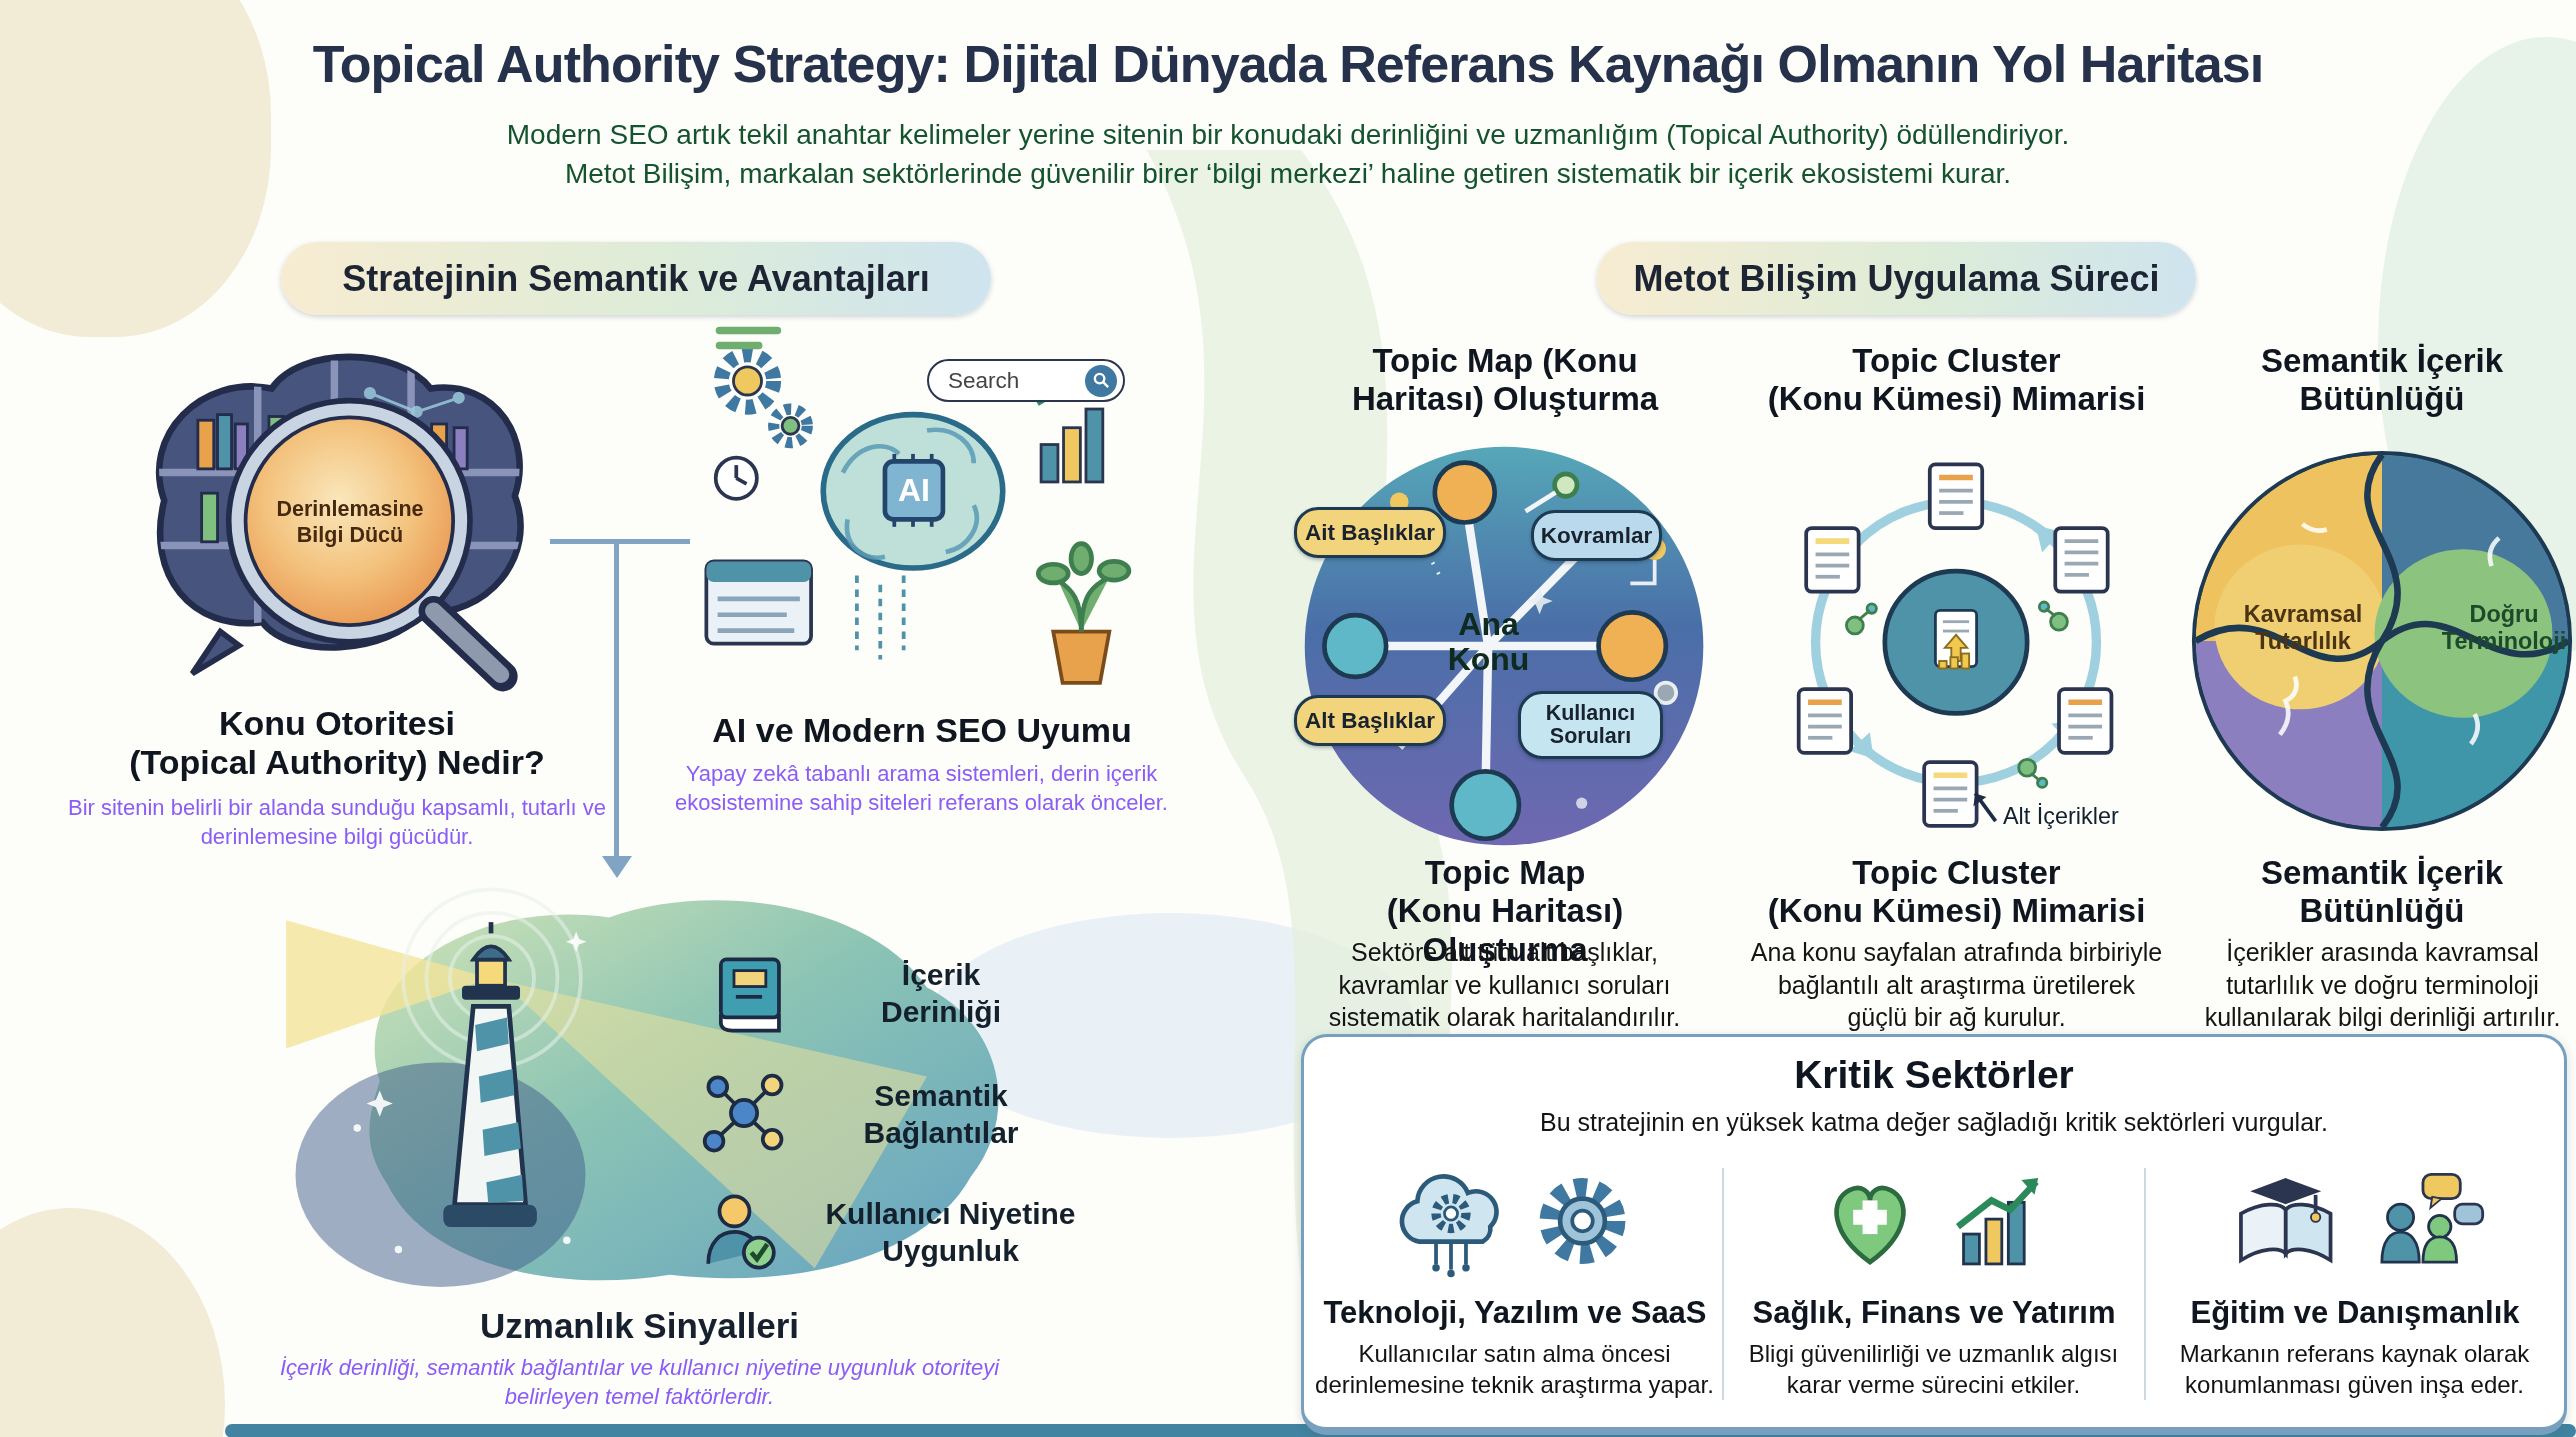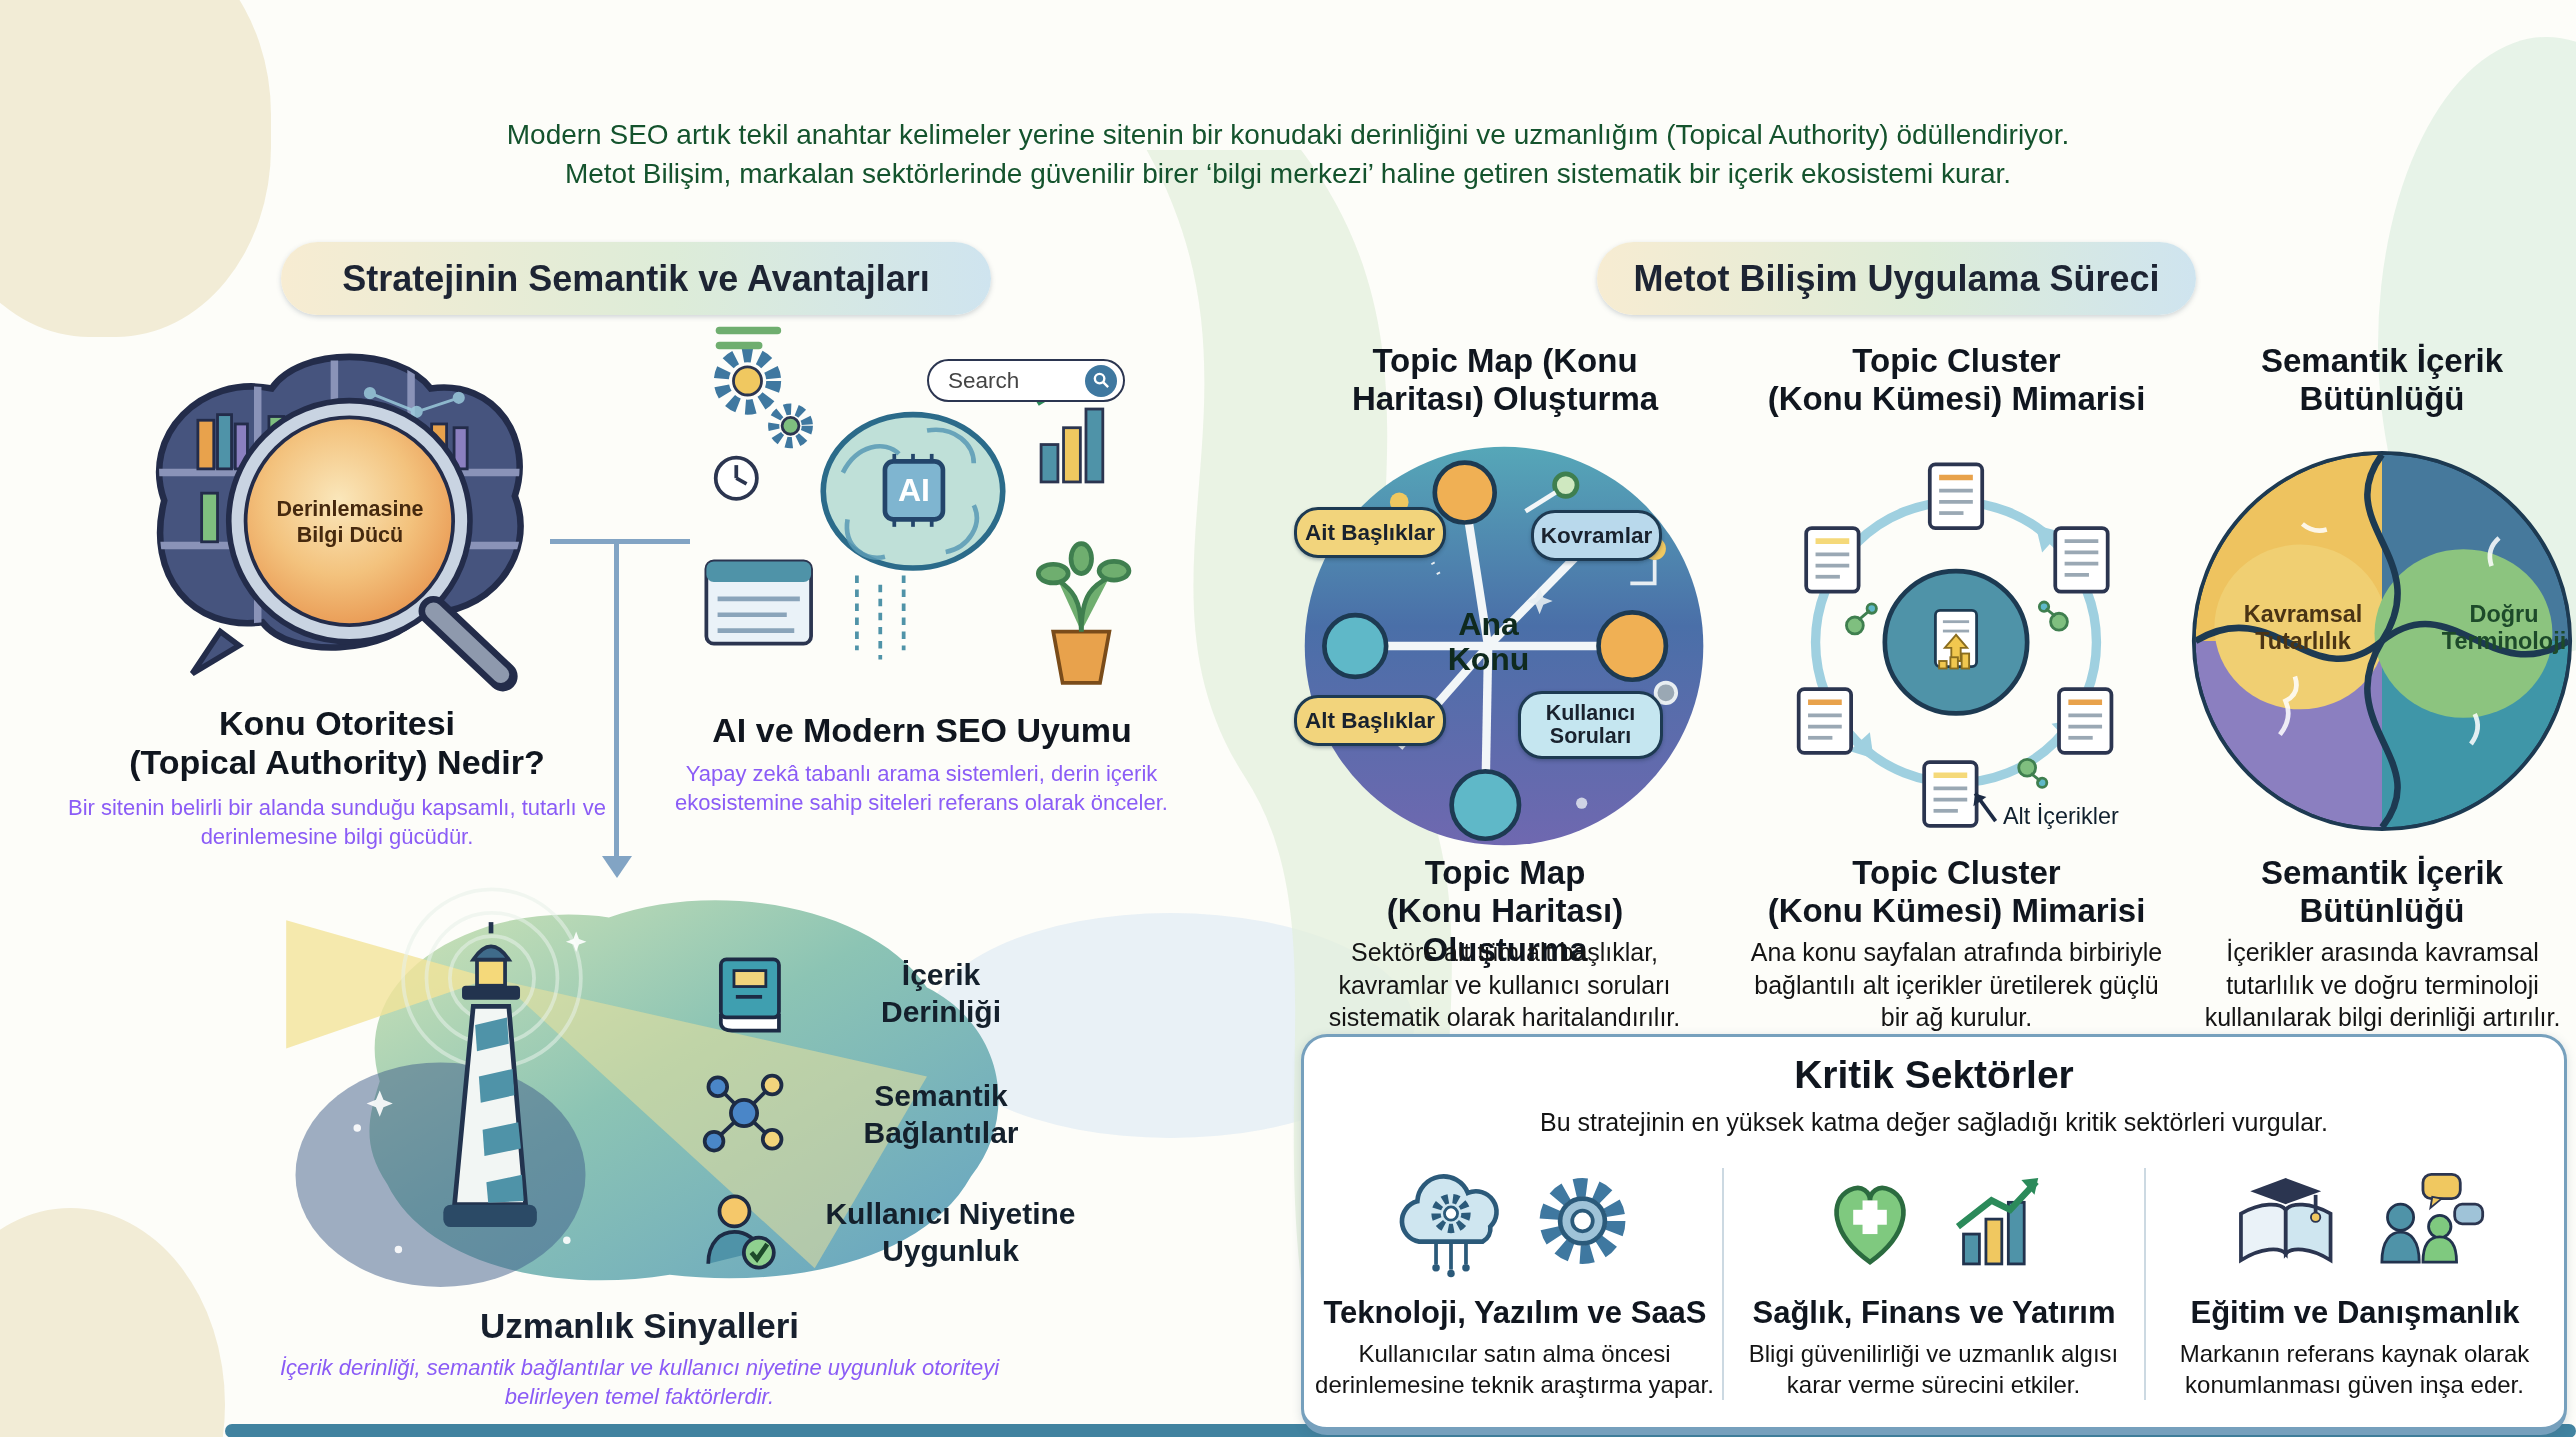--- a/index.html
+++ b/index.html
@@ -66,20 +66,21 @@
   <div class="abs bg blob-cream-tl"></div>
   <div class="abs bg blob-cream-bl"></div>
   <div class="abs bg blob-mint-tr"></div>
   <div class="abs bg blob-blue-mid"></div>
   <svg class="abs bg" style="left:0;top:0;" width="2576" height="1438" viewBox="0 0 2752 1536">
     <path d="M1225,160 C1370,420 1195,620 1330,830 C1440,1000 1330,1230 1425,1536 L1575,1536 C1490,1220 1610,1010 1505,810 C1420,630 1565,390 1390,160 Z" fill="#e3efdc" opacity="0.75"></path>
   </svg>
   <div class="abs bg bottom-strip"></div>
 
   
+  <div class="abs txt title ctr">Topical Authority Strategy: Dijital Dünyada Referans Kaynağı Olmanın Yol Haritası</div>
   <div class="abs txt subtitle ctr" style="top:119px;">Modern SEO artık tekil anahtar kelimeler yerine sitenin bir konudaki derinliğini ve uzmanlığım (Topical Authority) ödüllendiriyor.</div>
   <div class="abs txt subtitle ctr" style="top:158px;">Metot Bilişim, markalan sektörlerinde güvenilir birer ‘bilgi merkezi’ haline getiren sistematik bir içerik ekosistemi kurar.</div>
 
   
   <div class="abs txt pill-header" style="left:281px;top:242px;width:710px;">Stratejinin Semantik ve Avantajları</div>
   <div class="abs txt pill-header" style="left:1597px;top:242px;width:599px;">Metot Bilişim Uygulama Süreci</div>
 
   
   <svg class="abs art" style="left:89px;top:323px;" width="459" height="374" viewBox="0 0 490 400">
     <defs>
@@ -468,21 +469,21 @@
 Tutarlılık</div>
   <div class="abs txt puzzle-label ctr pre" style="left:2434px;top:601px;width:140px;color:#1d4a2a;">Doğru
 Terminoloji</div>
 
   
   <div class="abs txt h35 ctr pre" style="left:1306px;top:854px;width:398px;">Topic Map
 (Konu Haritası) Oluşturma</div>
   <div class="abs txt body27 ctr" style="left:1296px;top:936px;width:417px;">Sektöre ait tüm alt başlıklar, kavramlar ve kullanıcı soruları sistematik olarak haritalandırılır.</div>
   <div class="abs txt h35 ctr pre" style="left:1755px;top:854px;width:403px;">Topic Cluster
 (Konu Kümesi) Mimarisi</div>
-  <div class="abs txt body27 ctr" style="left:1746px;top:936px;width:421px;">Ana konu sayfalan atrafında birbiriyle bağlantılı alt içerikler üretilerek güçlü bir ağ kurulur.</div>
+  <div class="abs txt body27 ctr" style="left:1746px;top:936px;width:421px;">Ana konu sayfalan atrafında birbiriyle bağlantılı alt araştırma üretilerek güçlü bir ağ kurulur.</div>
   <div class="abs txt h35 ctr pre" style="left:2195px;top:854px;width:374px;">Semantik İçerik
 Bütünlüğü</div>
   <div class="abs txt body27 ctr" style="left:2181px;top:936px;width:403px;">İçerikler arasında kavramsal tutarlılık ve doğru terminoloji kullanılarak bilgi derinliği artırılır.</div>
 
   
   <div class="abs art sector-box"></div>
   <div class="abs txt h42 ctr" style="left:1301px;top:1053px;width:1266px;">Kritik Sektörler</div>
   <div class="abs txt body27 ctr" style="left:1301px;top:1106px;width:1266px;">Bu stratejinin en yüksek katma değer sağladığı kritik sektörleri vurgular.</div>
   <div class="abs txt divider" style="left:1722px;top:1168px;height:232px;"></div>
   <div class="abs txt divider" style="left:2144px;top:1168px;height:232px;"></div>

